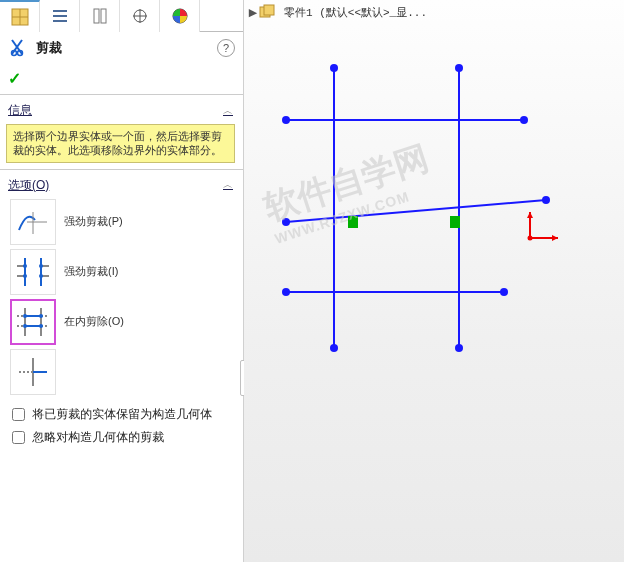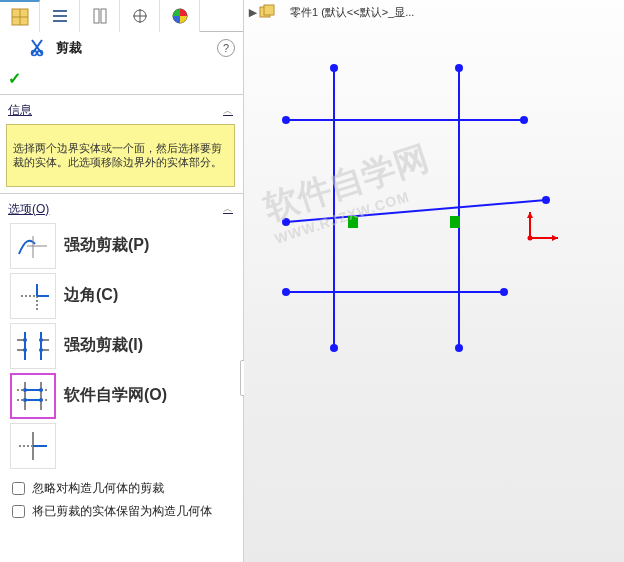--- a/index.html
+++ b/index.html
@@ -2,34 +2,34 @@
 <html><head>
 <meta charset="utf-8">
 <style>
   * { box-sizing: border-box; margin: 0; padding: 0; font-family: "Microsoft YaHei", Arial, sans-serif; }
   body { width: 624px; height: 562px; display: flex; background: #fff; overflow: hidden; font-size: 12px; color: #222; }
   .panel { width: 244px; height: 100%; display: flex; flex-direction: column; border-right: 1px solid #d0d0d0; position: relative; }
   .tabstrip { display: flex; border-bottom: 1px solid #bdbdbd; height: 32px; }
   .tabbtn { width: 40px; height: 32px; display: flex; align-items: center; justify-content: center; border-right: 1px solid #e0e0e0; background: #fff; cursor: pointer; }
   .tabbtn.active { background: #fff; border-top: 2px solid #4f94cd; }
   .tabstrip .spacer { flex: 1; }
-  .headerrow { display: flex; align-items: center; height: 32px; padding: 0 8px; margin-left: 20px; }
+  .headerrow { display: flex; align-items: center; height: 32px; padding: 0 8px; }
   .headerrow .title { margin-left: 6px; font-weight: bold; font-size: 13px; }
   .help { margin-left: auto; width: 18px; height: 18px; border: 1px solid #999; border-radius: 50%; display: flex; align-items: center; justify-content: center; font-size: 11px; color: #555; cursor: pointer; }
   .actionrow { height: 28px; display: flex; align-items: center; padding: 0 8px; font-size: 16px; }
   .check { color: #0a0; font-weight: bold; cursor: pointer; }
   .section { padding: 6px 8px 2px 6px; border-top: 1px solid #ccc; margin-top: 2px; }
   .sectionhead { display: flex; align-items: center; color: #225; font-size: 12px; cursor: pointer; padding: 1px 2px; text-decoration: underline; }
   .sectionhead .chev { margin-left: auto; color: #555; font-size: 10px; }
-  .infobox { background: #fcf898; border: 1px solid #c8c070; padding: 16px 6px; margin: 4px 0 2px 0; font-size: 11px; line-height: 1.3; color: #333; }
+  .infobox { background: #fcf898; border: 1px solid #c8c070; padding: 4px 6px; margin: 4px 0 2px 0; font-size: 11px; line-height: 1.3; color: #333; }
   .optlist { padding: 2px 0px 6px 2px; }
   .optbtn { display: flex; align-items: center; padding: 2px 2px; cursor: pointer; }
   .optbtn .iconbox { width: 46px; height: 46px; border: 1px solid #e0e0e0; display: flex; align-items: center; justify-content: center; margin-right: 8px; background: #fff; }
   .optbtn .iconbox.selected { border: 2px solid #d24cd8; }
-  .optbtn .optlabel { color: #333; font-size: 16px; font-weight: bold; }
+  .optbtn .optlabel { color: #333; font-size: 11px; }
   .cbrow { display: block; padding: 3px 6px; cursor: pointer; }
   .cbrow input { margin-right: 4px; vertical-align: middle; }
   .viewport { flex: 1; position: relative; background: linear-gradient(to bottom, #fefefe 0%, #f0f0f0 60%, #eaeaea 100%); }
   .breadcrumb { position: absolute; top: 4px; left: 4px; display: flex; align-items: center; font-size: 11px; color: #333; }
   .breadcrumb .arrow { width: 10px; text-align: center; color: #555; }
   .canvas { position: absolute; inset: 0; }
   .sketchline { stroke: #1818ff; stroke-width: 2; }
   .endpoint { fill: #1818ff; }
   .greensq { fill: #00b000; }
   .csys { position: absolute; right: 60px; top: 208px; }
@@ -115,31 +115,20 @@
         <div class="iconbox">
           <svg width="40" height="40">
               <path d="M6 28 Q14 8 22 18" fill="none" stroke="#1860d0" stroke-width="2"></path>
               <line x1="20" y1="10" x2="20" y2="32" stroke="#888"></line>
               <line x1="14" y1="20" x2="34" y2="20" stroke="#888"></line>
             </svg>
         </div>
         <span class="optlabel">强劲剪裁(P)</span>
       </div>
 
-      <div class="optbtn">
-        <div class="iconbox">
-          <svg width="40" height="40">
-              <line x1="8" y1="20" x2="24" y2="20" stroke="#888" stroke-width="2" stroke-dasharray="2,2"></line>
-              <line x1="24" y1="20" x2="24" y2="36" stroke="#888" stroke-width="2" stroke-dasharray="2,2"></line>
-              <line x1="24" y1="20" x2="36" y2="20" stroke="#1860d0" stroke-width="2"></line>
-              <line x1="24" y1="8" x2="24" y2="20" stroke="#1860d0" stroke-width="2"></line>
-            </svg>
-        </div>
-        <span class="optlabel">边角(C)</span>
-      </div>
 
       <div class="optbtn">
         <div class="iconbox">
           <svg width="40" height="40">
               <line x1="12" y1="6" x2="12" y2="34" stroke="#1860d0" stroke-width="2"></line>
               <line x1="28" y1="6" x2="28" y2="34" stroke="#1860d0" stroke-width="2"></line>
               <line x1="4" y1="14" x2="12" y2="14" stroke="#888" stroke-width="2"></line>
               <line x1="28" y1="14" x2="36" y2="14" stroke="#888" stroke-width="2"></line>
               <line x1="4" y1="24" x2="12" y2="24" stroke="#888" stroke-width="2"></line>
               <line x1="28" y1="24" x2="36" y2="24" stroke="#888" stroke-width="2"></line>
@@ -162,55 +151,55 @@
               <line x1="4" y1="14" x2="12" y2="14" stroke="#888" stroke-width="2" stroke-dasharray="2,2"></line>
               <line x1="28" y1="14" x2="36" y2="14" stroke="#888" stroke-width="2" stroke-dasharray="2,2"></line>
               <line x1="4" y1="24" x2="12" y2="24" stroke="#888" stroke-width="2" stroke-dasharray="2,2"></line>
               <line x1="28" y1="24" x2="36" y2="24" stroke="#888" stroke-width="2" stroke-dasharray="2,2"></line>
               <circle cx="12" cy="14" r="2" fill="#1860d0"></circle>
               <circle cx="28" cy="14" r="2" fill="#1860d0"></circle>
               <circle cx="12" cy="24" r="2" fill="#1860d0"></circle>
               <circle cx="28" cy="24" r="2" fill="#1860d0"></circle>
             </svg>
         </div>
-        <span class="optlabel">软件自学网(O)</span>
+        <span class="optlabel">在内剪除(O)</span>
       </div>
 
       <div class="optbtn">
         <div class="iconbox">
           <svg width="40" height="40">
               <line x1="20" y1="6" x2="20" y2="34" stroke="#888" stroke-width="2"></line>
               <line x1="6" y1="20" x2="20" y2="20" stroke="#888" stroke-width="2" stroke-dasharray="2,2"></line>
               <line x1="20" y1="20" x2="34" y2="20" stroke="#1860d0" stroke-width="2"></line>
             </svg>
         </div>
       </div>
 
     </div>
 
     <label class="cbrow">
       <input type="checkbox" style="">
-      <span>忽略对构造几何体的剪裁</span>
+      <span>将已剪裁的实体保留为构造几何体</span>
     </label>
     <label class="cbrow">
       <input type="checkbox" style="">
-      <span>将已剪裁的实体保留为构造几何体</span>
+      <span>忽略对构造几何体的剪裁</span>
     </label>
   </div>
   <div class="seam"></div>
 </div>
 
 <div class="viewport">
   <div class="breadcrumb">
     <span class="arrow">▶</span>
     <svg width="18" height="16">
         <rect x="2" y="3" width="10" height="10" fill="#f2d06a" stroke="#b89030"></rect>
         <rect x="6" y="1" width="10" height="10" fill="#f2d06a" stroke="#b89030"></rect>
       </svg>
-    <span style="margin-left:14px;">零件1  (默认&lt;&lt;默认&gt;_显...</span>
+    <span style="margin-left:8px;font-family:Liberation Mono, monospace;">零件1  (默认&lt;&lt;默认&gt;_显...</span>
   </div>
 
   <svg class="canvas" width="380" height="562">
     <line class="sketchline" x1="90" y1="68" x2="90" y2="348"></line>
     <line class="sketchline" x1="215" y1="68" x2="215" y2="348"></line>
     <line class="sketchline" x1="42" y1="120" x2="280" y2="120"></line>
     <line class="sketchline" x1="42" y1="222" x2="302" y2="200"></line>
     <line class="sketchline" x1="42" y1="292" x2="260" y2="292"></line>
     <circle class="endpoint" cx="90" cy="68" r="4"></circle>
     <circle class="endpoint" cx="90" cy="348" r="4"></circle>

